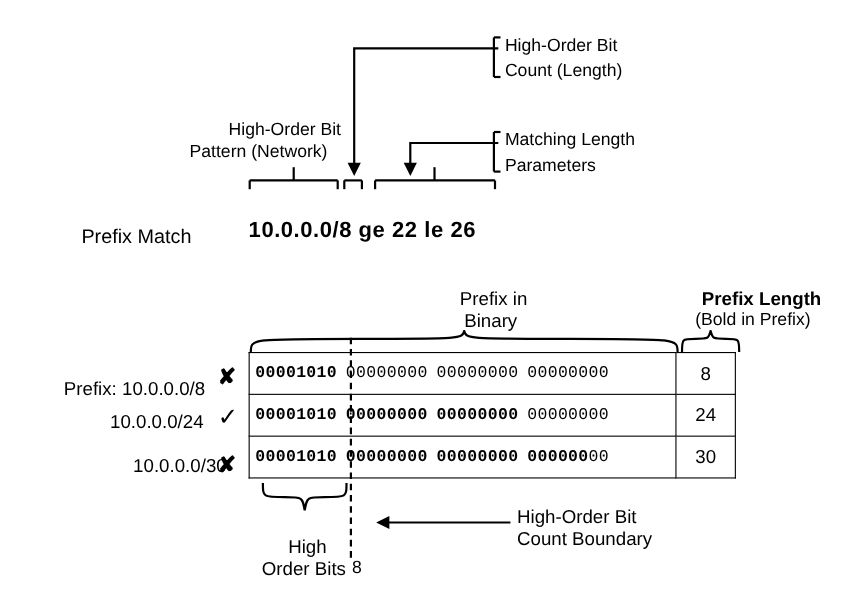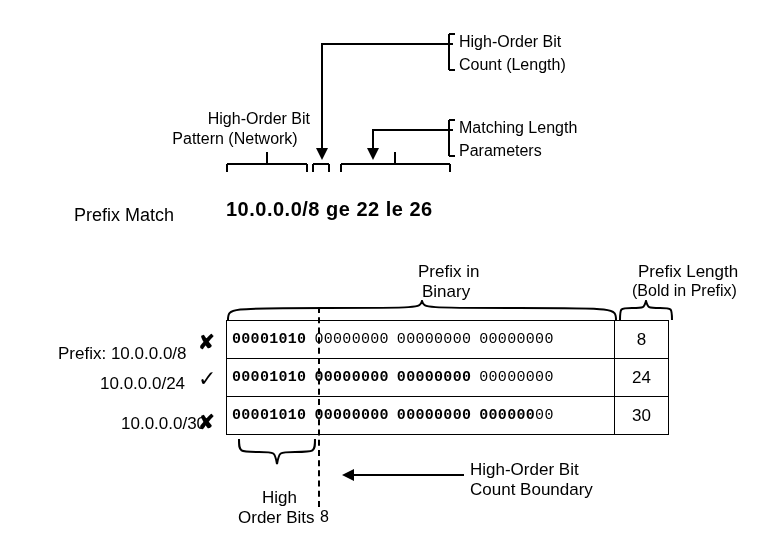--- a/index.html
+++ b/index.html
@@ -24,21 +24,21 @@
   .rc2 { left: 459px; top: 56px; }
   .rc3 { left: 459px; top: 119px; }
   .rc4 { left: 459px; top: 142px; }
 
   .hob-pat1 { left: 160px; top: 110px; text-align: right; width: 150px; }
   .hob-pat2 { left: 160px; top: 130px; text-align: center; width: 150px; }
 
   
   .hb1a  { left: 418px; top: 262px; font-size: 17px; }
   .hb1b  { left: 422px; top: 282px; font-size: 17px; }
-  .hb2a  { left: 638px; top: 262px; font-size: 17px; }
+  .hb2a  { left: 638px; top: 262px; font-size: 17px; font-weight: bold; }
   .hb2b  { left: 632px; top: 282px; font-size: 16px; }
 
   
   .rl1 { left: 58px; top: 334px; font-size: 17px; margin-top: 10px; }
   .rl2 { left: 100px; top: 374px; font-size: 17px; }
   .rl3 { left: 100px; top: 414px; font-size: 17px; margin-left: 21px; }
 
   .mark1 { left: 198px; top: 330px; font-size: 20px; font-weight: bold; }
   .mark2 { left: 198px; top: 366px; font-size: 22px; }
   .mark3 { left: 198px; top: 410px; font-size: 20px; font-weight: bold; }

